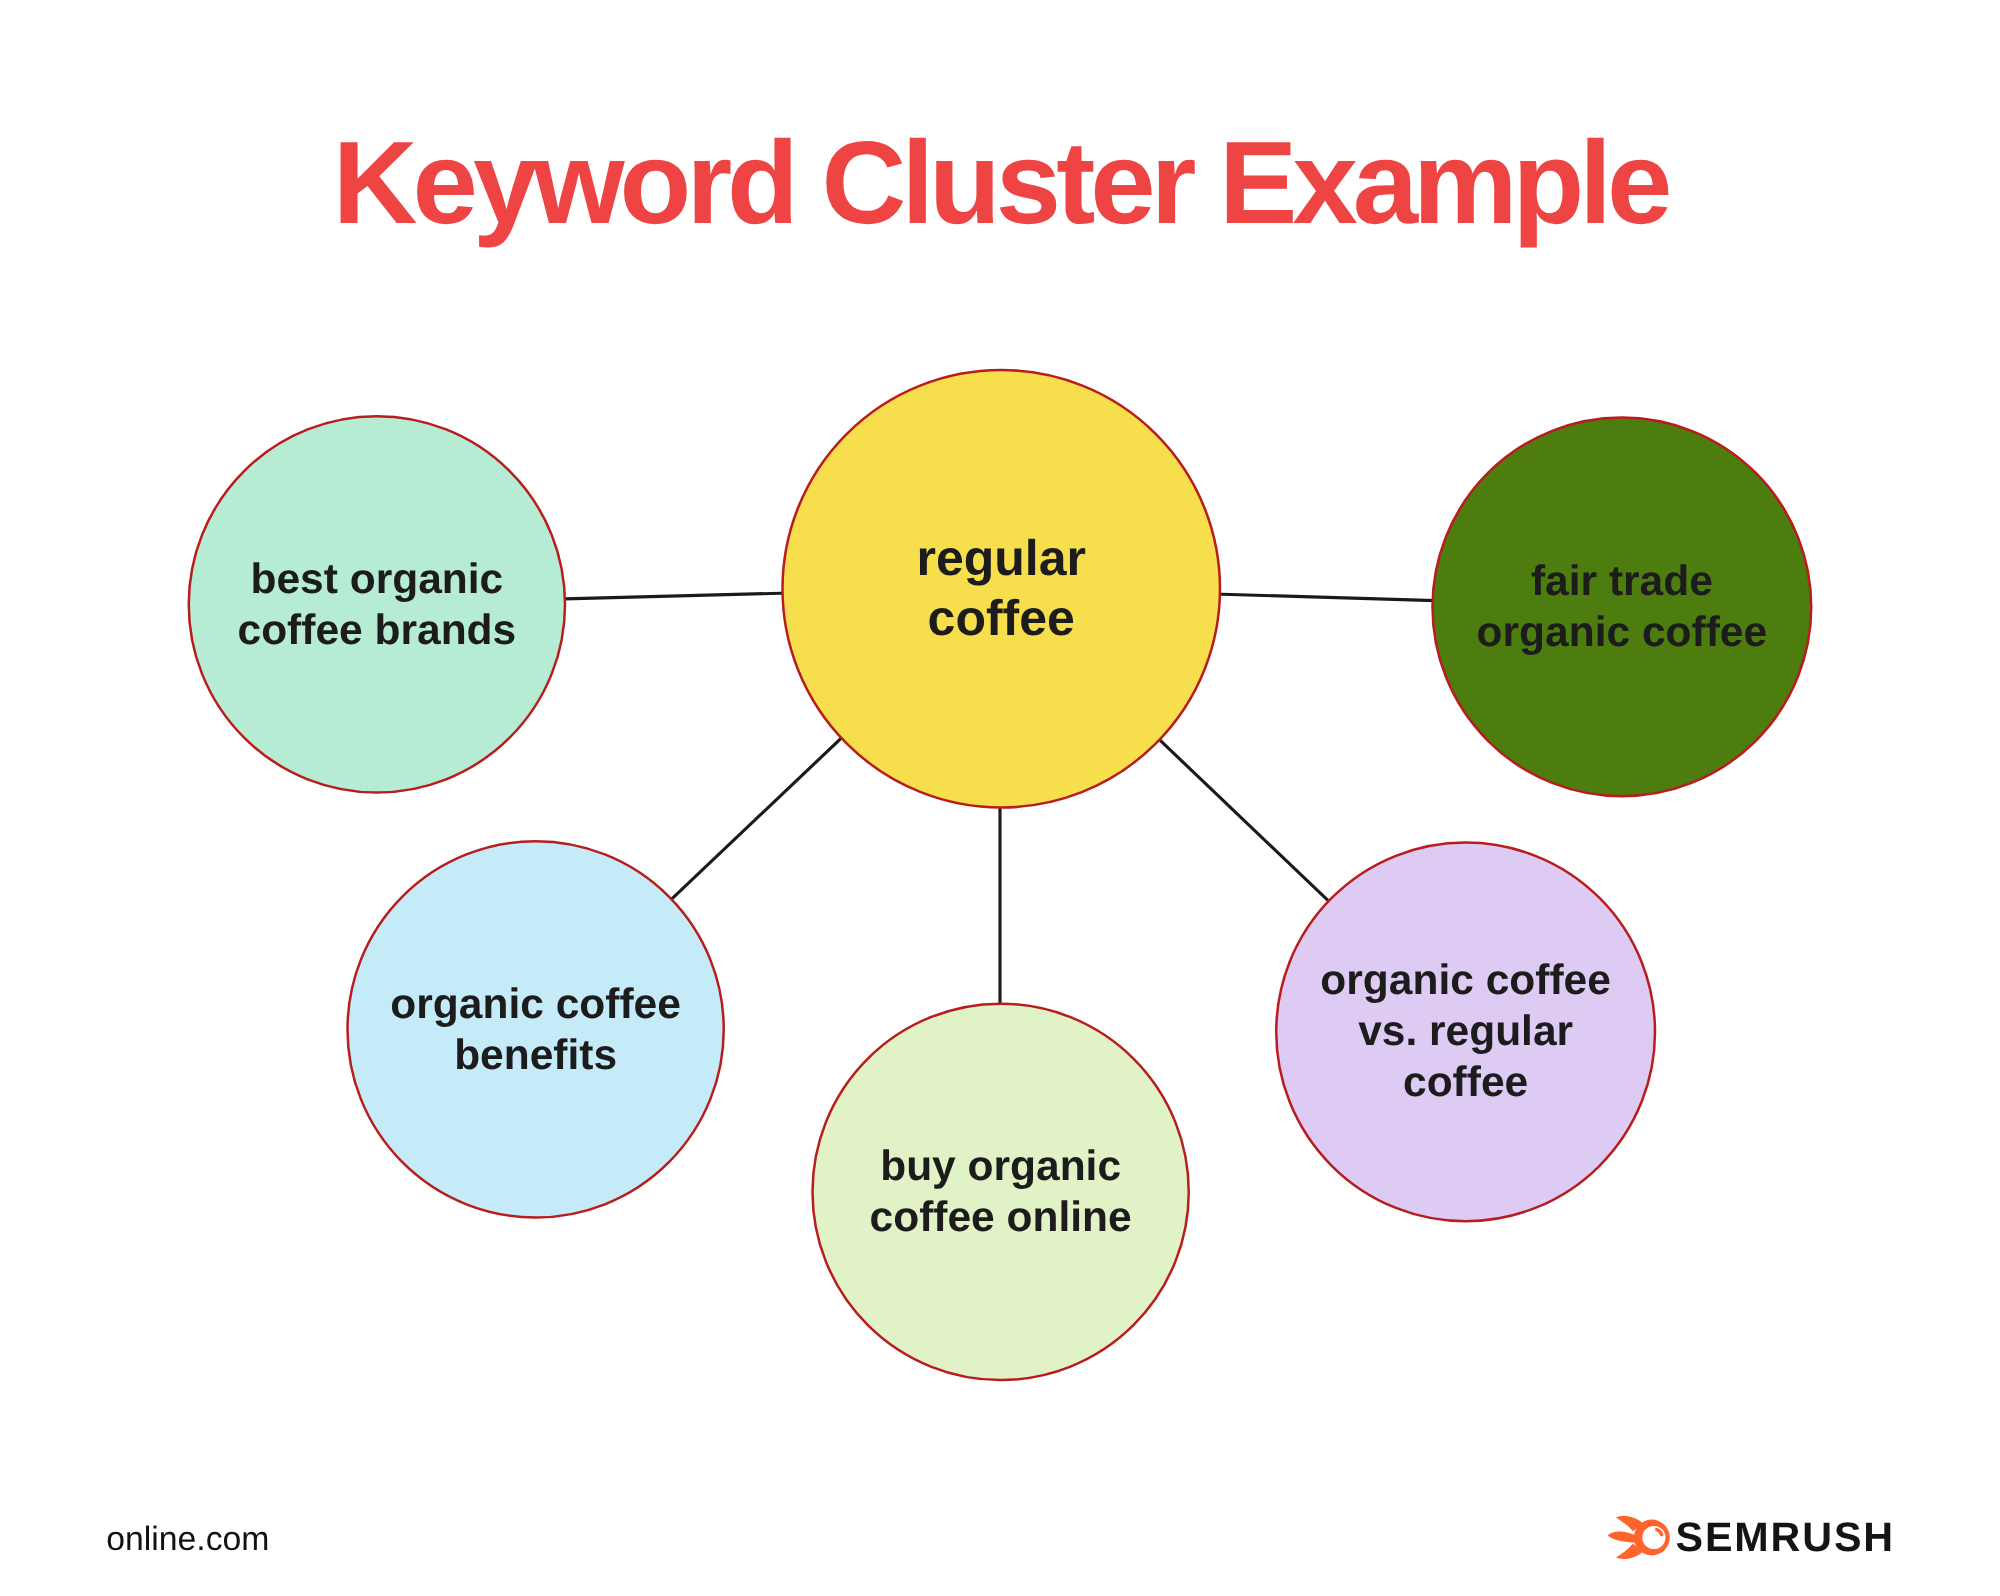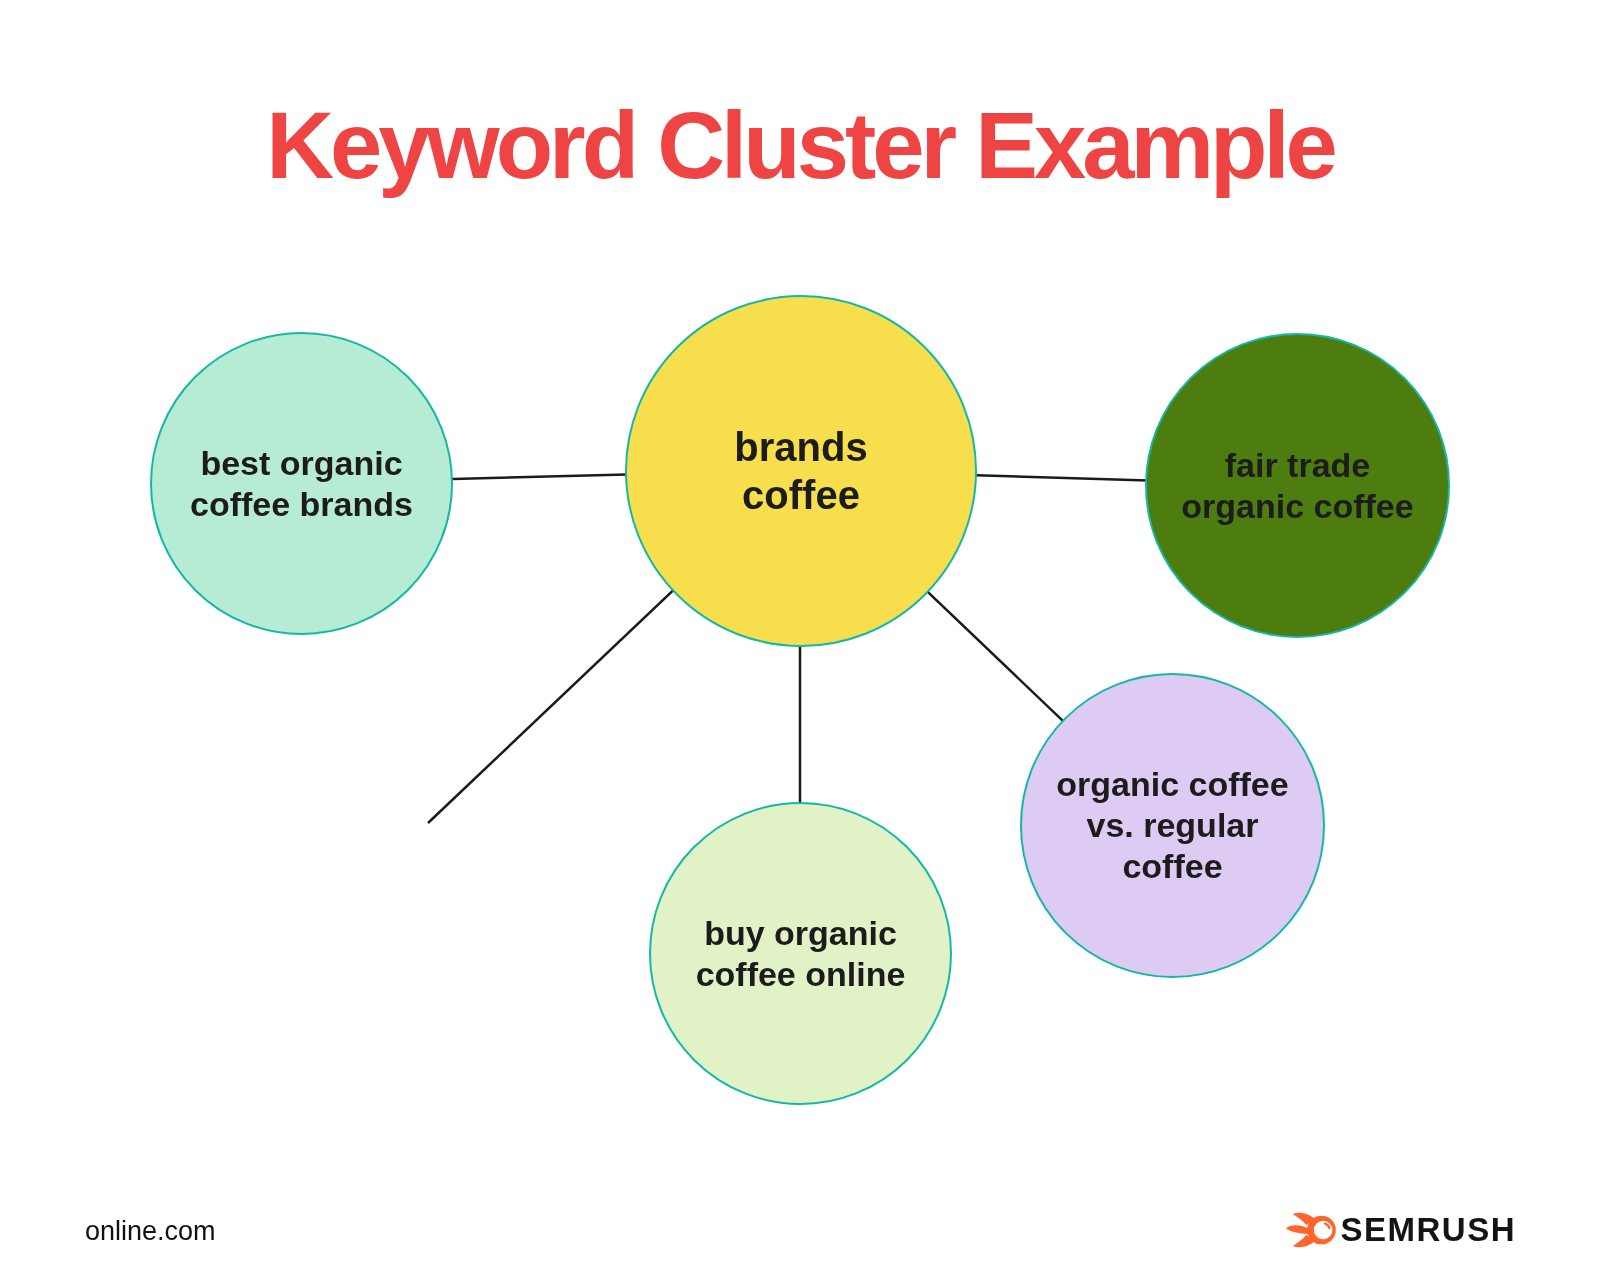--- a/index.html
+++ b/index.html
@@ -27,21 +27,21 @@
 
   .connectors {
     position: absolute;
     top: 0; left: 0;
     width: 1600px;
     height: 1277px;
   }
 
   .node {
     position: absolute;
-    border: 2px solid #14b8a6;
+    border: 2px solid #b91c1c;
     border-radius: 50%;
     box-sizing: border-box;
     display: flex;
     align-items: center;
     justify-content: center;
     text-align: center;
     color: #1c1c1c;
     font-weight: bold;
   }
   .node .label { display: inline-block; line-height: 1.2; }
@@ -93,31 +93,34 @@
 
   <svg class="connectors" viewBox="0 0 1600 1277" xmlns="http://www.w3.org/2000/svg">
     <line x1="800" y1="470" x2="301" y2="483" stroke-width="2.5" stroke="#1a1a1a"></line>
     <line x1="800" y1="470" x2="1297" y2="485" stroke-width="2.5" stroke="#1a1a1a"></line>
     <line x1="800" y1="470" x2="428" y2="823" stroke-width="2.5" stroke="#1a1a1a"></line>
     <line x1="800" y1="470" x2="800" y2="953" stroke-width="2.5" stroke="#1a1a1a"></line>
     <line x1="800" y1="470" x2="1172" y2="825" stroke-width="2.5" stroke="#1a1a1a"></line>
   </svg>
 
   <div class="node node-center" style="background-color: rgb(246, 222, 77);">
-    <span class="label">brands coffee</span>
+    <span class="label">regular coffee</span>
   </div>
 
   <div class="node node-satellite node-brands" style="background-color: rgb(182, 235, 212);">
     <span class="label">best organic coffee brands</span>
   </div>
 
   <div class="node node-satellite node-fairtrade" style="background-color: #4d7c0f;">
     <span class="label">fair trade organic coffee</span>
   </div>
 
+  <div class="node node-satellite node-benefits" style="background-color: rgb(197, 235, 248);">
+    <span class="label">organic coffee benefits</span>
+  </div>
 
   <div class="node node-satellite node-buy" style="background-color: rgb(225, 242, 198);">
     <span class="label">buy organic coffee online</span>
   </div>
 
   <div class="node node-satellite node-vs" style="background-color: rgb(222, 203, 244);">
     <span class="label">organic coffee vs. regular coffee</span>
   </div>
 
   <div class="footer-site">online.com</div>

